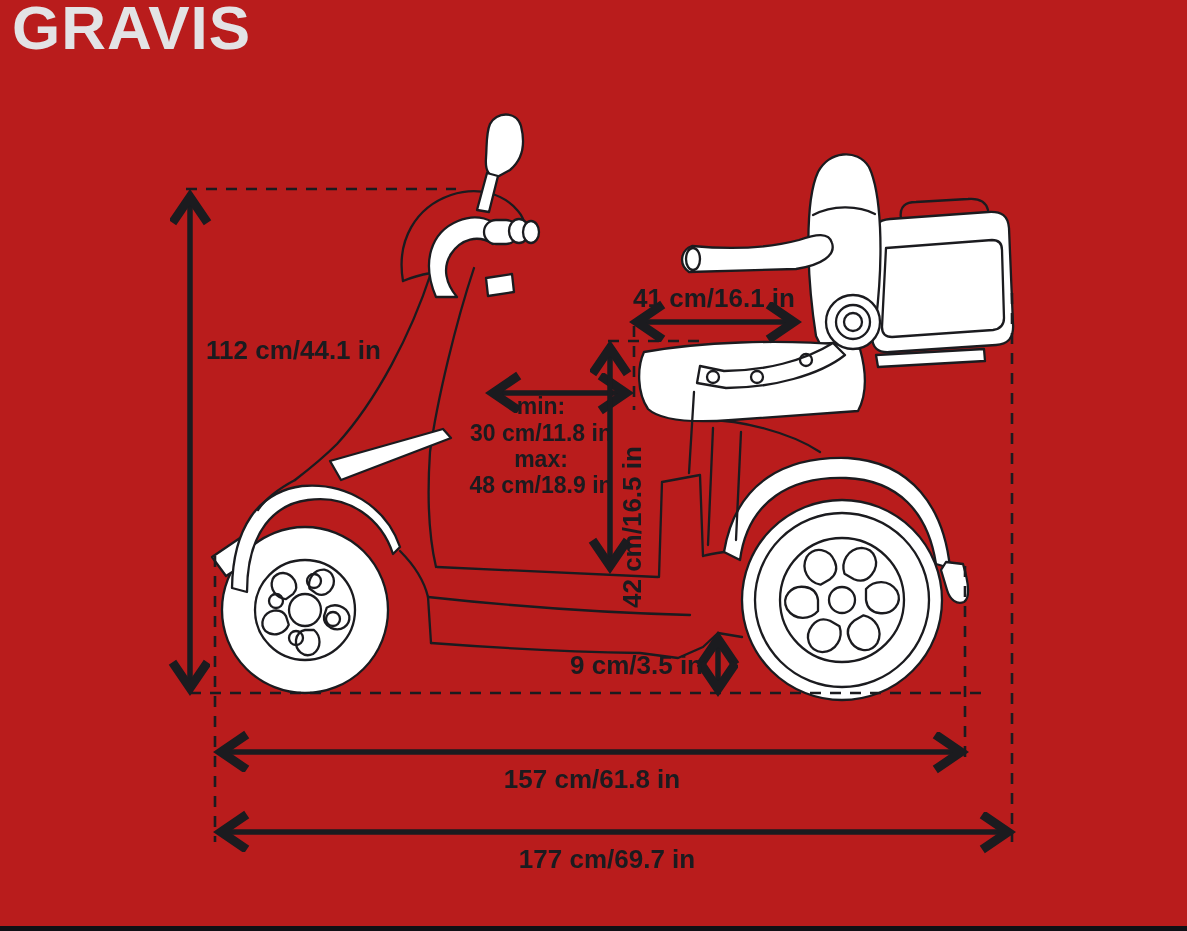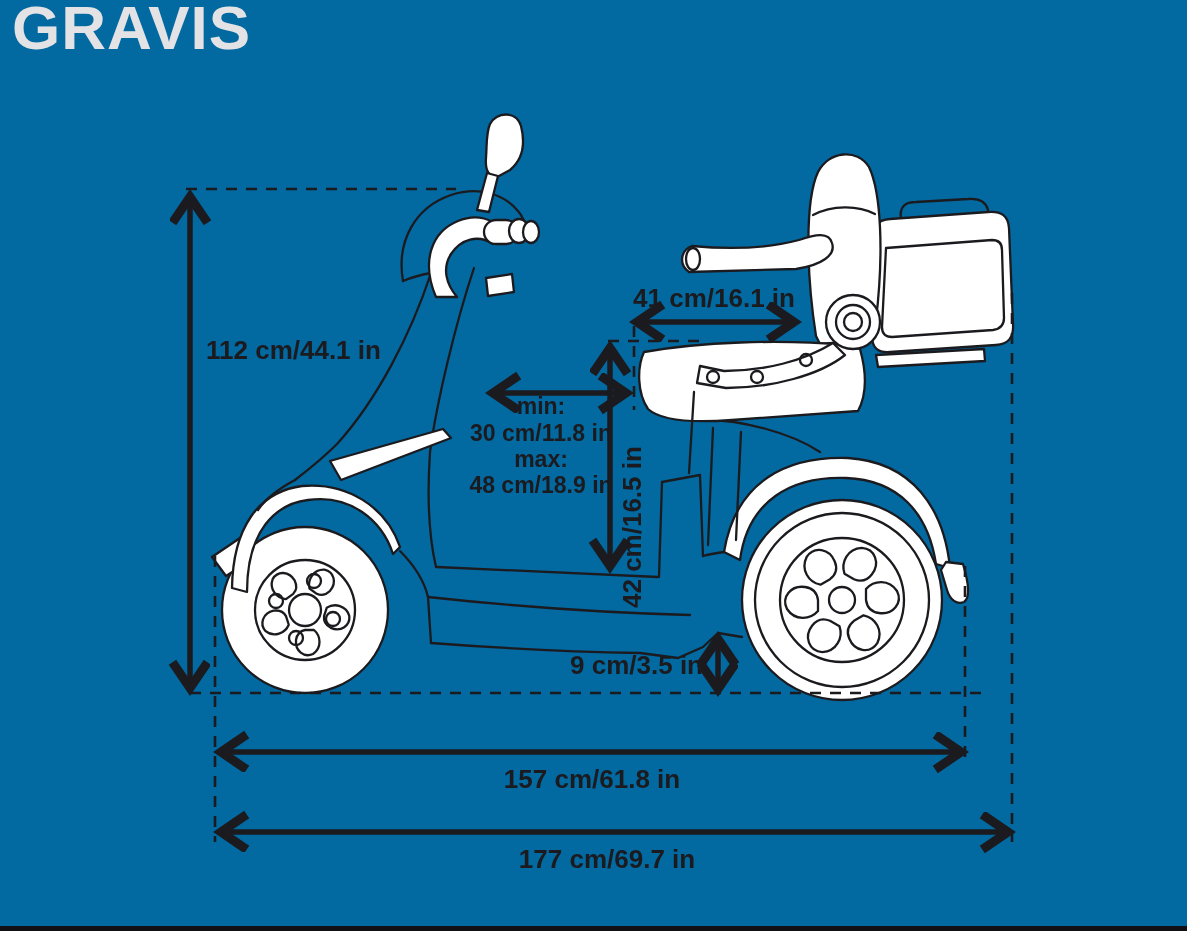--- a/index.html
+++ b/index.html
@@ -1,17 +1,17 @@
 <!DOCTYPE html>
 <html><head>
 <meta charset="utf-8">
 <style>
   html,body{margin:0;padding:0;background:#fff;}
   .stage{
-    position:relative;width:1187px;height:931px;background:#0369a1;overflow:hidden;
+    position:relative;width:1187px;height:931px;background:#b91c1c;overflow:hidden;
     font-family:"Liberation Sans",sans-serif;
   }
   .logo{
     position:absolute;top:-8px;left:12px;
     font-size:62px;font-weight:800;letter-spacing:1px;
     color:#e3e3e5;user-select:none;
   }
   .bottom-rule{
     position:absolute;left:0;right:0;bottom:0;height:5px;background:#101015;
   }

